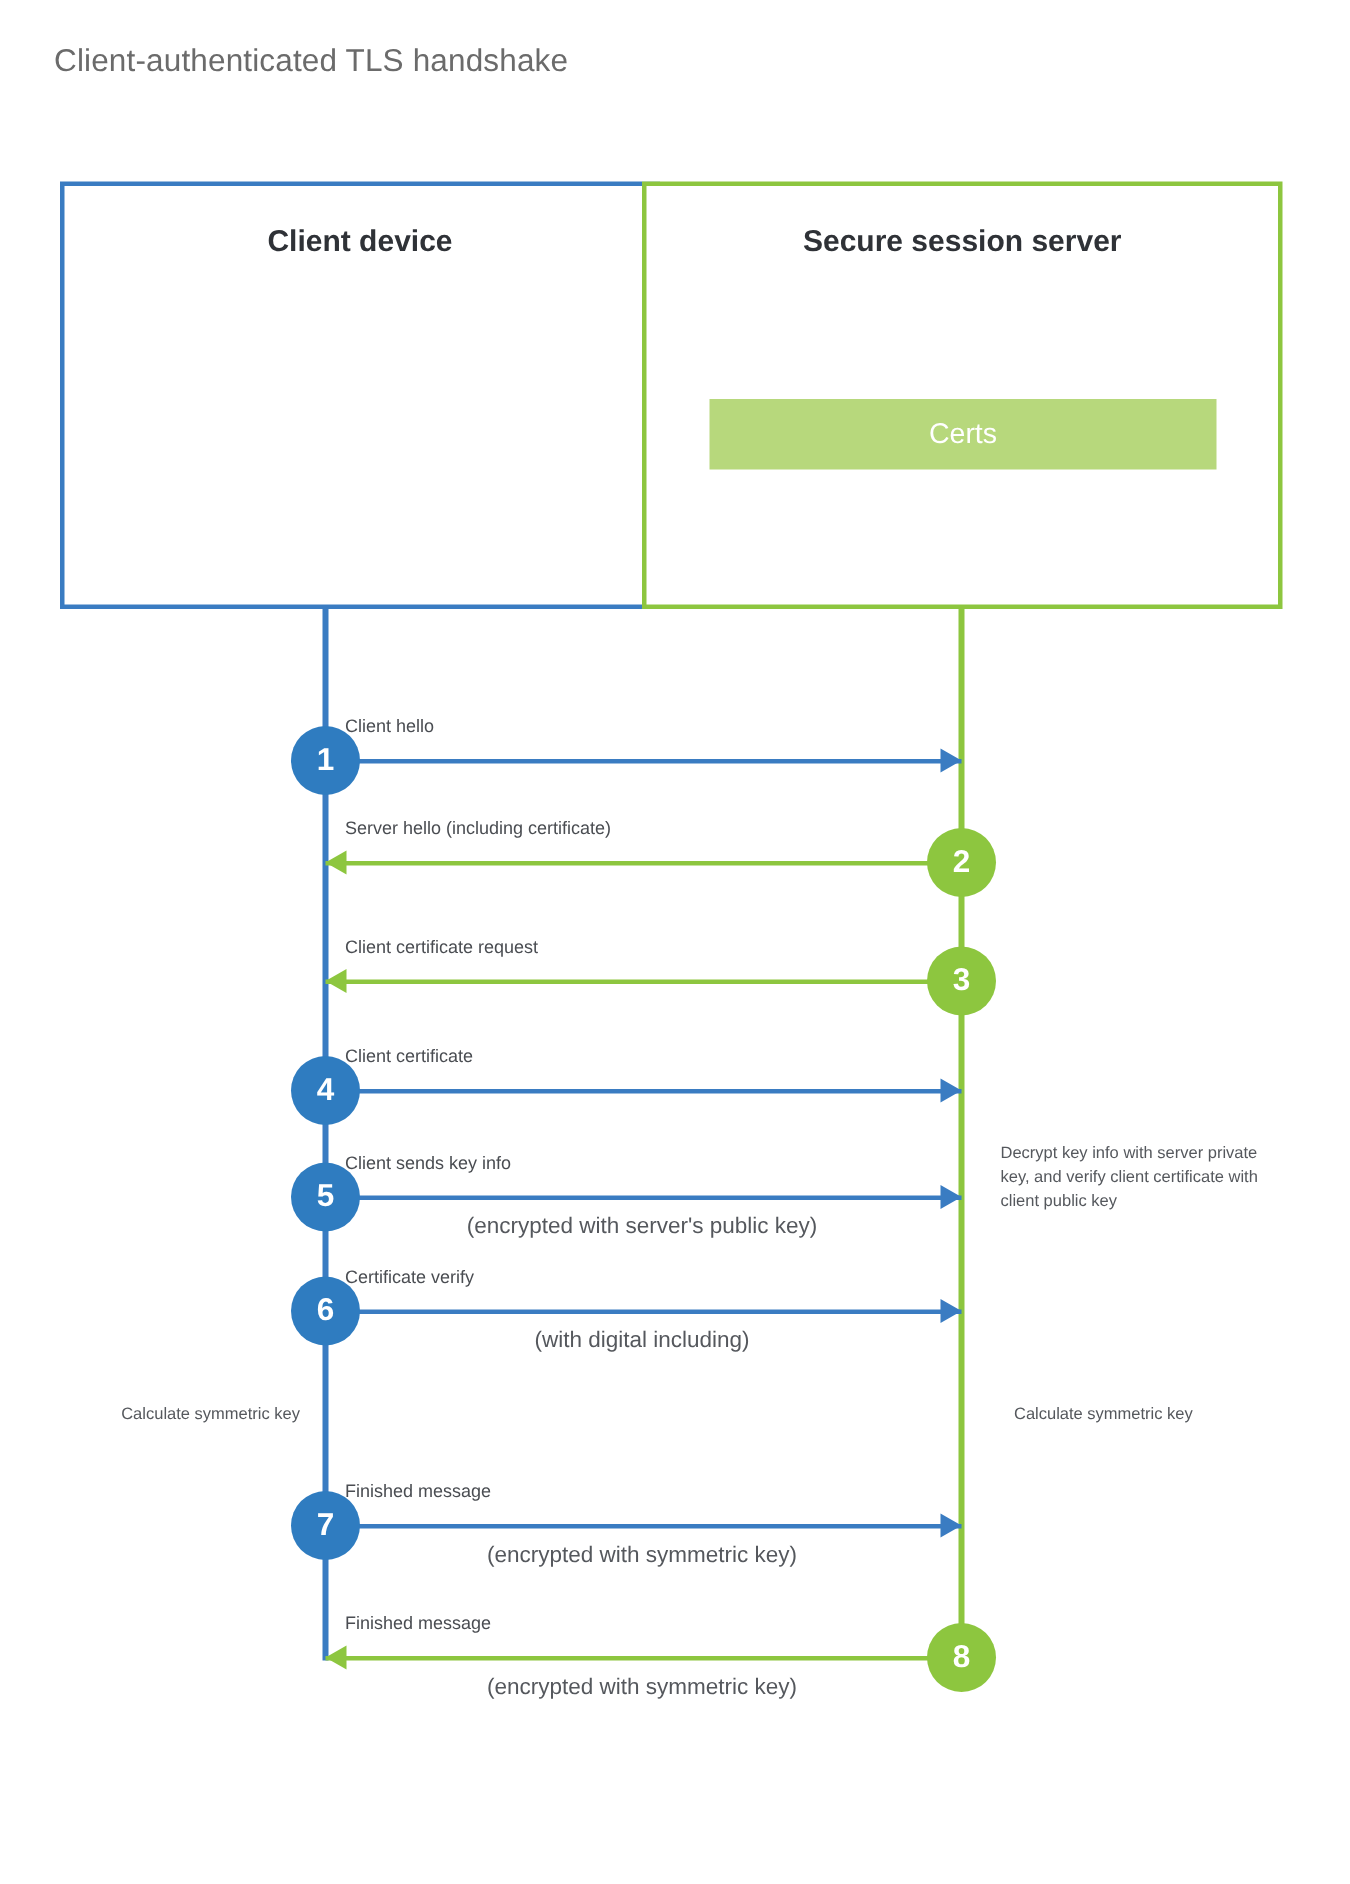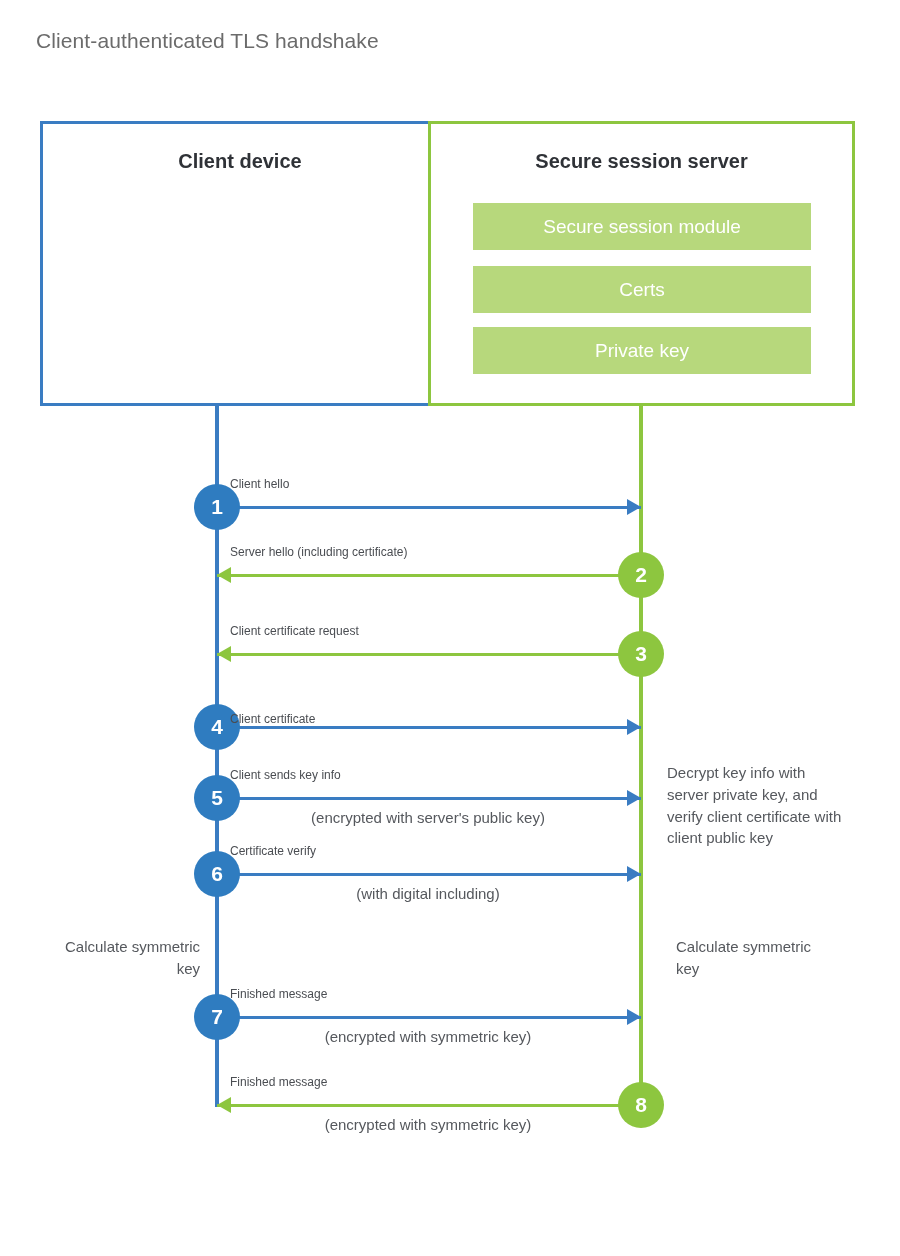--- a/index.html
+++ b/index.html
@@ -67,42 +67,40 @@
     position:absolute;text-align:left;width:430px;left:230px;
     font-size:12px;font-weight:300;color:#4a4d52;white-space:nowrap;
   }
   .msg-sub{
     position:absolute;text-align:center;width:430px;left:213px;
     font-size:15px;font-weight:300;color:#55585d;white-space:nowrap;
   }
 
   
   .note{
-    position:absolute;font-size:15px;font-weight:300;color:#55585d;line-height:1.45;
+    position:absolute;font-size:11px;font-weight:300;color:#55585d;line-height:1.45;
   }
   .note.right-note{left:667px;top:762px;width:180px;text-align:left;}
   .note.calc-left{left:60px;top:936px;width:140px;text-align:right;}
   .note.calc-right{left:676px;top:936px;width:160px;text-align:left;}
 </style>
 </head>
 <body>
 
 <div id="stage">
 
   <div class="title">Client-authenticated TLS handshake</div>
 
   <div class="actor-box client">
     <div class="actor-title">Client device</div>
   </div>
 
   <div class="actor-box server">
     <div class="actor-title">Secure session server</div>
-    <div class="srv-bar b0">Secure session module</div>
     <div class="srv-bar b1">Certs</div>
-    <div class="srv-bar b2">Private key</div>
   </div>
 
   <div class="lifeline client"></div>
   <div class="lifeline server"></div>
 
   <div id="steps-layer">
       <div class="step">
         <div class="arrow-line" style="background: rgb(58, 124, 194); left: 217px; width: 424px; top: 506px;"></div>
         <div class="arrow-head right" style="color: rgb(58, 124, 194); top: 499px; left: 627px;"></div>
         <div class="badge blue" style="top: 484px;">1</div>
@@ -117,21 +115,21 @@
       <div class="step">
         <div class="arrow-line" style="background: rgb(141, 198, 63); left: 217px; width: 424px; top: 653px;"></div>
         <div class="arrow-head left" style="color: rgb(141, 198, 63); top: 646px; left: 217px;"></div>
         <div class="badge green" style="top: 631px;">3</div>
         <div class="msg-label" style="top: 624px;">Client certificate request</div>
       </div>
       <div class="step">
         <div class="arrow-line" style="background: rgb(58, 124, 194); left: 217px; width: 424px; top: 726px;"></div>
         <div class="arrow-head right" style="color: rgb(58, 124, 194); top: 719px; left: 627px;"></div>
         <div class="badge blue" style="top: 704px;">4</div>
-        <div class="msg-label" style="top: 697px; margin-top: 15px;">Client certificate</div>
+        <div class="msg-label" style="top: 697px;">Client certificate</div>
       </div>
       <div class="step">
         <div class="arrow-line" style="background: rgb(58, 124, 194); left: 217px; width: 424px; top: 797px;"></div>
         <div class="arrow-head right" style="color: rgb(58, 124, 194); top: 790px; left: 627px;"></div>
         <div class="badge blue" style="top: 775px;">5</div>
         <div class="msg-label" style="top: 768px;">Client sends key info</div>
         <div class="msg-sub" style="top: 809px;">(encrypted with server's public key)</div>
       </div>
       <div class="step">
         <div class="arrow-line" style="background: rgb(58, 124, 194); left: 217px; width: 424px; top: 873px;"></div>

